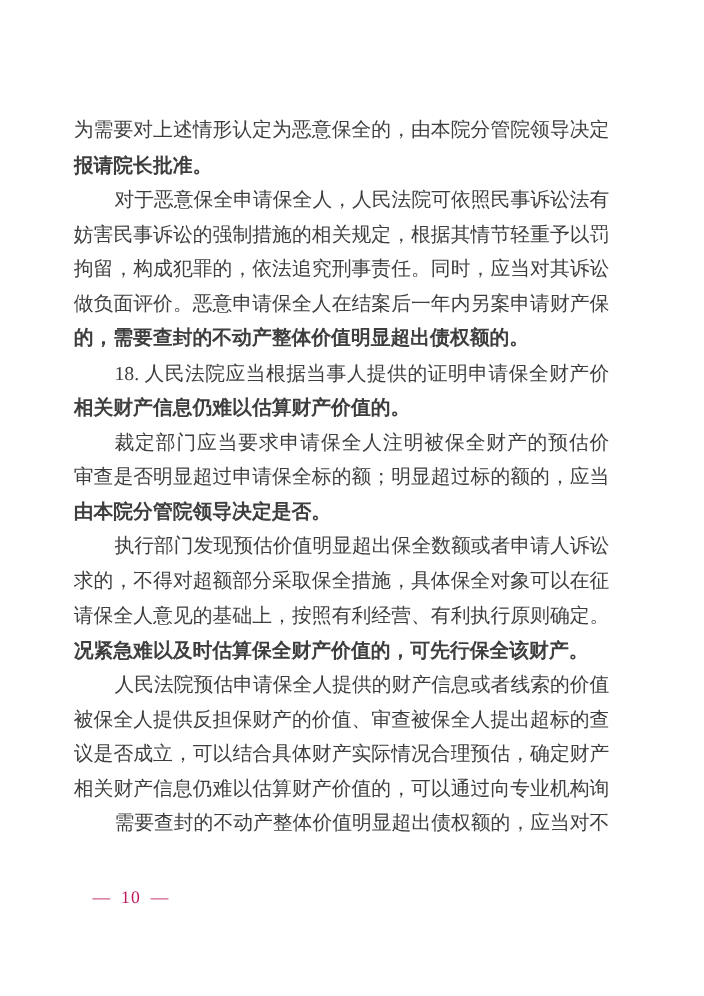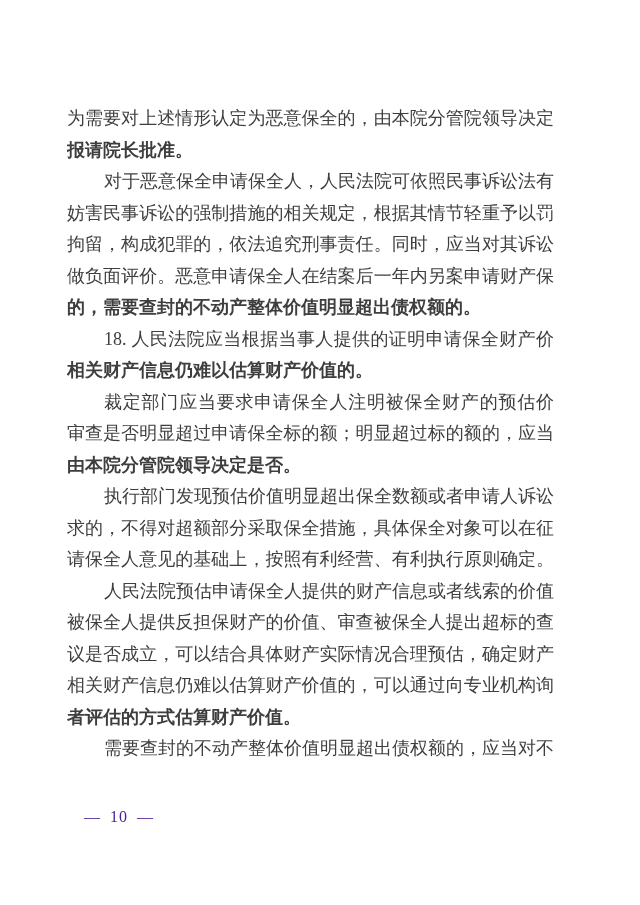--- a/index.html
+++ b/index.html
@@ -43,21 +43,21 @@
   }
   .line.indented {
     text-indent: 37px;
   }
   .page-number {
     position: absolute;
     left: 84px;
     top: 806px;
     font-size: 16px;
     line-height: 22px;
-    color: #4c1d95;
+    color: #be185d;
     letter-spacing: 1px;
     word-spacing: 4px;
   }
 </style>
 </head>
 <body>
 
 <div class="page">
   <div class="text-block" id="text-block">
       <p class="para">
@@ -77,27 +77,27 @@
       </p>
       <p class="para">
         <span class="line indented">裁定部门应当要求申请保全人注明被保全财产的预估价值，并</span>
         <span class="line">审查是否明显超过申请保全标的额；明显超过标的额的，应当要求</span>
         <span class="line last">由本院分管院领导决定是否。</span>
       </p>
       <p class="para">
         <span class="line indented">执行部门发现预估价值明显超出保全数额或者申请人诉讼请</span>
         <span class="line">求的，不得对超额部分采取保全措施，具体保全对象可以在征求申</span>
         <span class="line">请保全人意见的基础上，按照有利经营、有利执行原则确定。因情</span>
+        <span class="line last">况紧急难以及时估算保全财产价值的，可先行保全该财产。</span>
       </p>
       <p class="para">
         <span class="line indented">人民法院预估申请保全人提供的财产信息或者线索的价值和</span>
         <span class="line">被保全人提供反担保财产的价值、审查被保全人提出超标的查封异</span>
         <span class="line">议是否成立，可以结合具体财产实际情况合理预估，确定财产价值。</span>
         <span class="line">相关财产信息仍难以估算财产价值的，可以通过向专业机构询价或</span>
-        <span class="line last">者评估的方式估算财产价值。</span>
       </p>
       <p class="para">
         <span class="line indented">需要查封的不动产整体价值明显超出债权额的，应当对不动产</span>
       </p>
     </div>
   <div class="page-number">
     <span>— 10 —</span>
   </div>
 </div>
 

